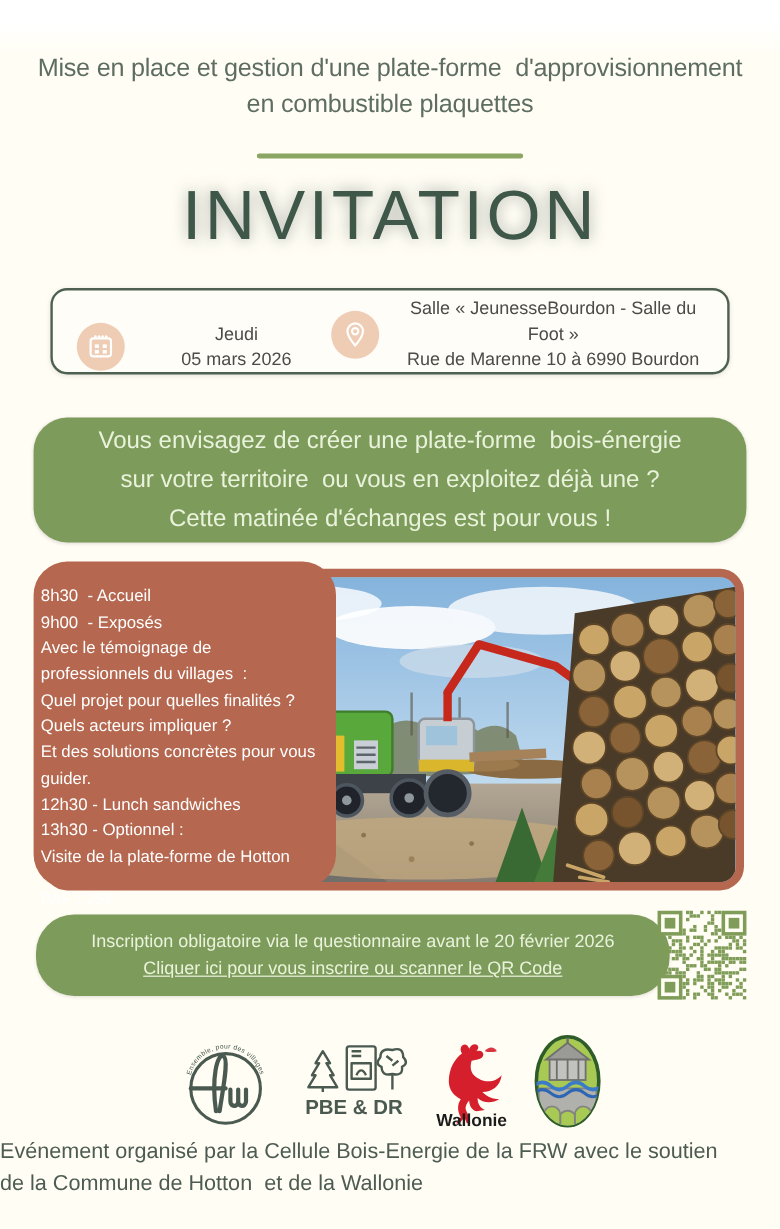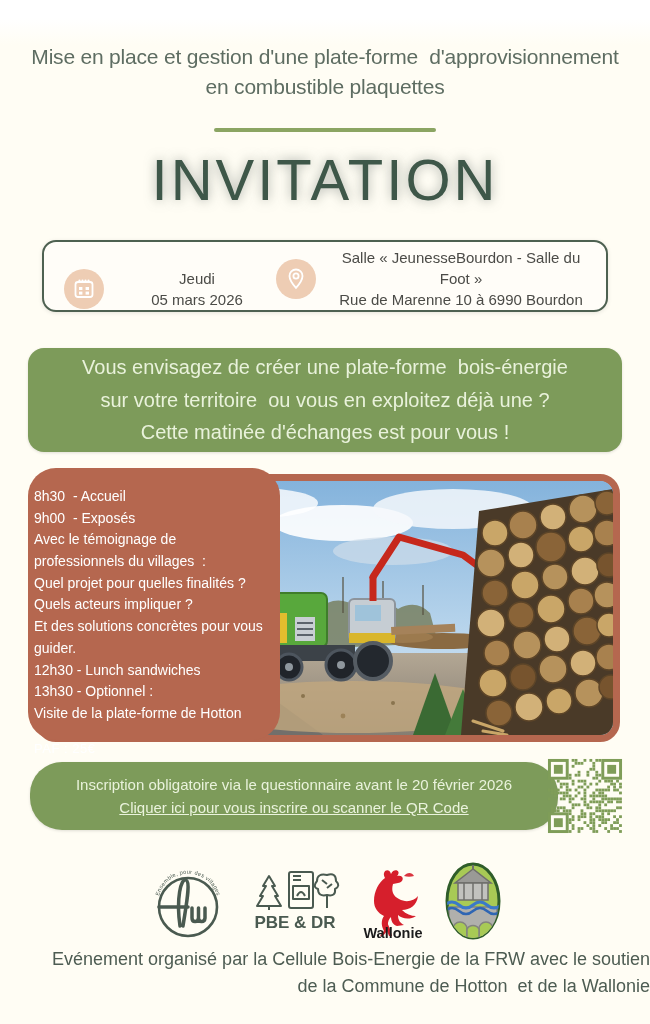--- a/index.html
+++ b/index.html
@@ -19,21 +19,21 @@
             background:#fffdf8;border:2px solid #4e6151;border-radius:14px;
             box-shadow:0 1px 4px rgba(0,0,0,.10);
             display:flex;align-items:flex-end;box-sizing:border-box;padding:0 14px;}
   .info-group{display:flex;align-items:center;gap:14px;}
   .info-group.date{margin-left:6px;width:212px;}
   .info-group.loc{flex:1;}
   .icon-circle{width:40px;height:40px;border-radius:50%;background:#eecdb4;
                display:flex;align-items:center;justify-content:center;flex:0 0 40px;}
   .info-text{color:#4b4b47;font-size:15px;line-height:1.4;text-align:center;flex:1;}
   
-  .banner{background:#7d9b5a;border-radius:16px;color:#e9f2db;text-align:center;
+  .banner{background:#7d9b5a;border-radius:28px;color:#e9f2db;text-align:center;
           box-shadow:0 1px 3px rgba(0,0,0,.12);}
   .intro-banner{position:absolute;top:348px;left:28px;width:594px;height:104px;
                 font-size:20px;line-height:1.62;display:flex;flex-direction:column;
                 justify-content:center;}
   .reg-banner{position:absolute;top:762px;left:30px;width:528px;height:68px;
               border-radius:32px;font-size:15px;display:flex;flex-direction:column;
               justify-content:center;gap:6px;}
   .reg-banner a{color:#eaf3dc;text-decoration:underline;cursor:pointer;font-size:15px;}
   
   .photo-frame{position:absolute;top:474px;left:36px;width:570px;height:254px;
@@ -42,21 +42,21 @@
                  background:#b5674f;border-radius:28px;color:#ffffff;text-align:left;
                  box-sizing:border-box;padding:18px 6px 0 6px;font-size:14px;line-height:1.55;}
   .program-price{margin-top:14px;font-size:13px;letter-spacing:.5px;}
   
   .qr{position:absolute;top:756px;left:545px;width:80px;height:80px;}
   
   .logos{position:absolute;top:860px;left:0;width:650px;display:flex;
          justify-content:center;align-items:center;gap:18px;}
   .logo{display:flex;flex-direction:column;align-items:center;}
   
-  .footer{position:absolute;top:946px;left:0;width:650px;text-align:right;
+  .footer{position:absolute;top:946px;left:0;width:650px;text-align:left;
           color:#4d5c52;font-size:18px;line-height:1.5;}
   .u-line div{white-space:pre;}
 </style>
 </head>
 <body>
 
 <div class="page">
 
   <div class="title u-line">
       <div>Mise en place et gestion d'une plate-forme  d'approvisionnement</div>

